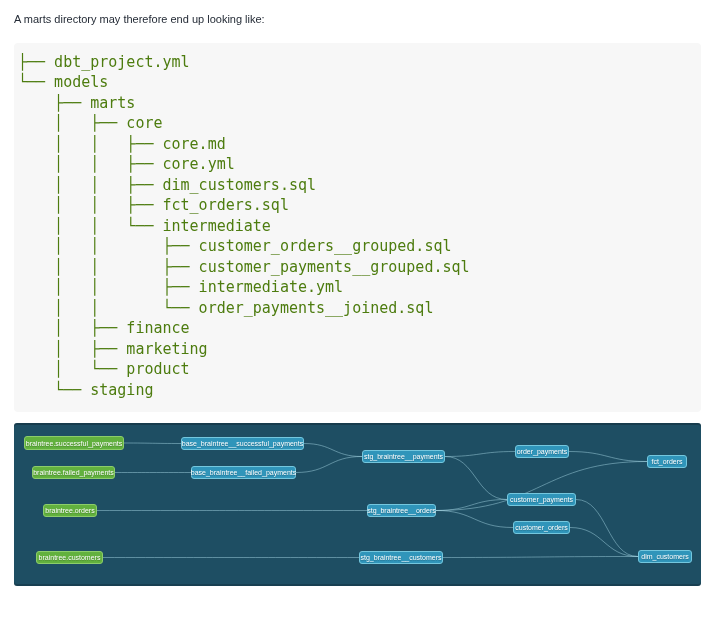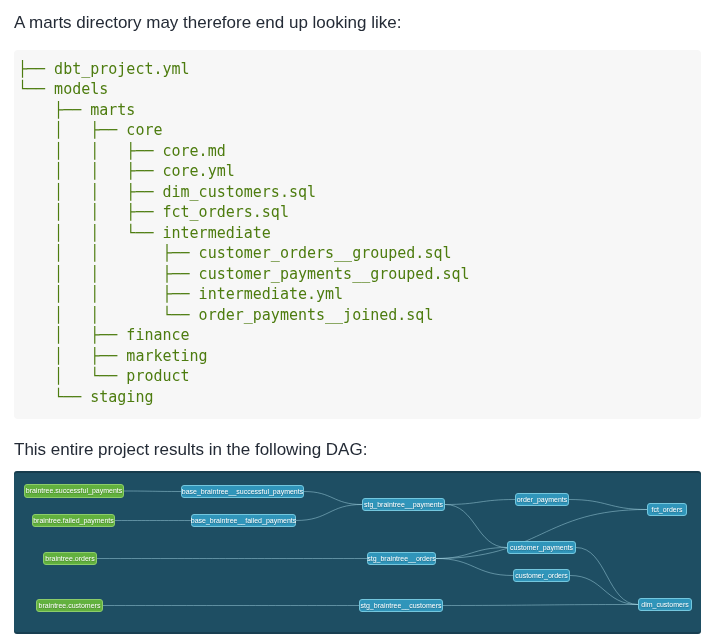--- a/index.html
+++ b/index.html
@@ -11,21 +11,21 @@
     width: 715px;
     height: 640px;
     font-family: "Liberation Sans", sans-serif;
     color: #242b36;
     overflow: hidden;
   }
   .content {
     padding: 0 14px;
   }
   p.para {
-    font-size: 17px;
+    font-size: 11px;
     line-height: 1.15;
     margin: 0;
   }
   #intro-para {
     margin-top: 13px;
   }
   pre.file-tree {
     margin: 17px 0 0 0;
     background: var(--code-bg, #f7f7f7);
     border-radius: 4px;
@@ -95,21 +95,20 @@
     │   │   └── intermediate
     │   │       ├── customer_orders__grouped.sql
     │   │       ├── customer_payments__grouped.sql
     │   │       ├── intermediate.yml
     │   │       └── order_payments__joined.sql
     │   ├── finance
     │   ├── marketing
     │   └── product
     └── staging</pre>
 
-  <p class="para" id="dag-caption-para">This entire project results in the following DAG:</p>
 
   <div class="dag-panel">
     <svg class="dag-edges" xmlns="http://www.w3.org/2000/svg" viewBox="0 0 687 163">
         <path d="M 110 20 C 138.5 20, 138.5 20.5, 167 20.5" fill="none" stroke="rgba(176,224,238,0.45)" stroke-width="1"></path>
         <path d="M 101 49.5 C 139 49.5, 139 49.5, 177 49.5" fill="none" stroke="rgba(176,224,238,0.45)" stroke-width="1"></path>
         <path d="M 290 20.5 C 319 20.5, 319 33.5, 348 33.5" fill="none" stroke="rgba(176,224,238,0.45)" stroke-width="1"></path>
         <path d="M 282 49.5 C 315 49.5, 315 33.5, 348 33.5" fill="none" stroke="rgba(176,224,238,0.45)" stroke-width="1"></path>
         <path d="M 83 87.5 C 218 87.5, 218 87.5, 353 87.5" fill="none" stroke="rgba(176,224,238,0.45)" stroke-width="1"></path>
         <path d="M 89 134.5 C 217 134.5, 217 134.5, 345 134.5" fill="none" stroke="rgba(176,224,238,0.45)" stroke-width="1"></path>
         <path d="M 431 33.5 C 466 33.5, 466 28.5, 501 28.5" fill="none" stroke="rgba(176,224,238,0.45)" stroke-width="1"></path>

